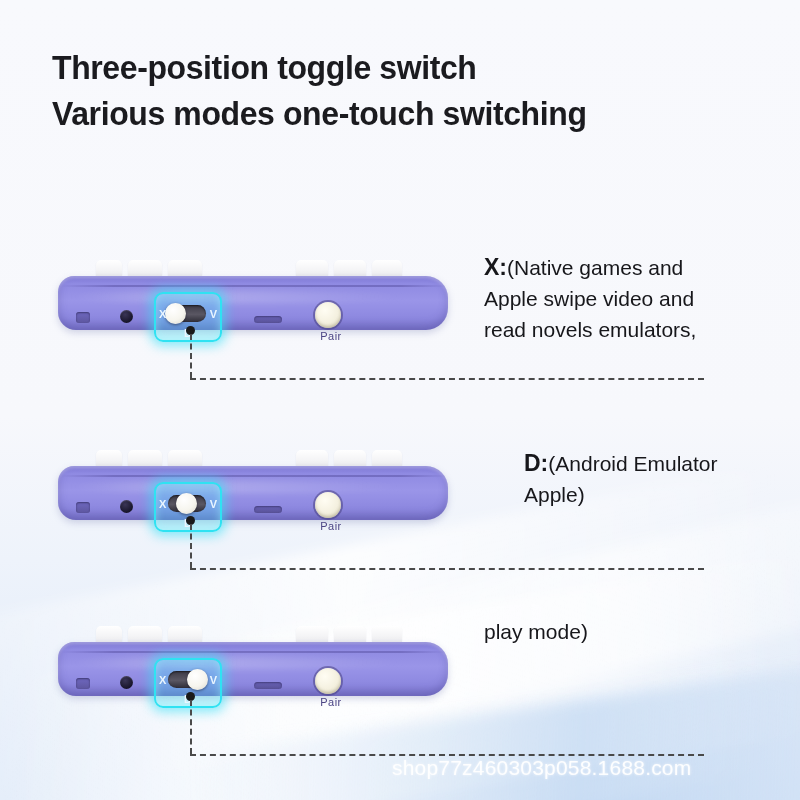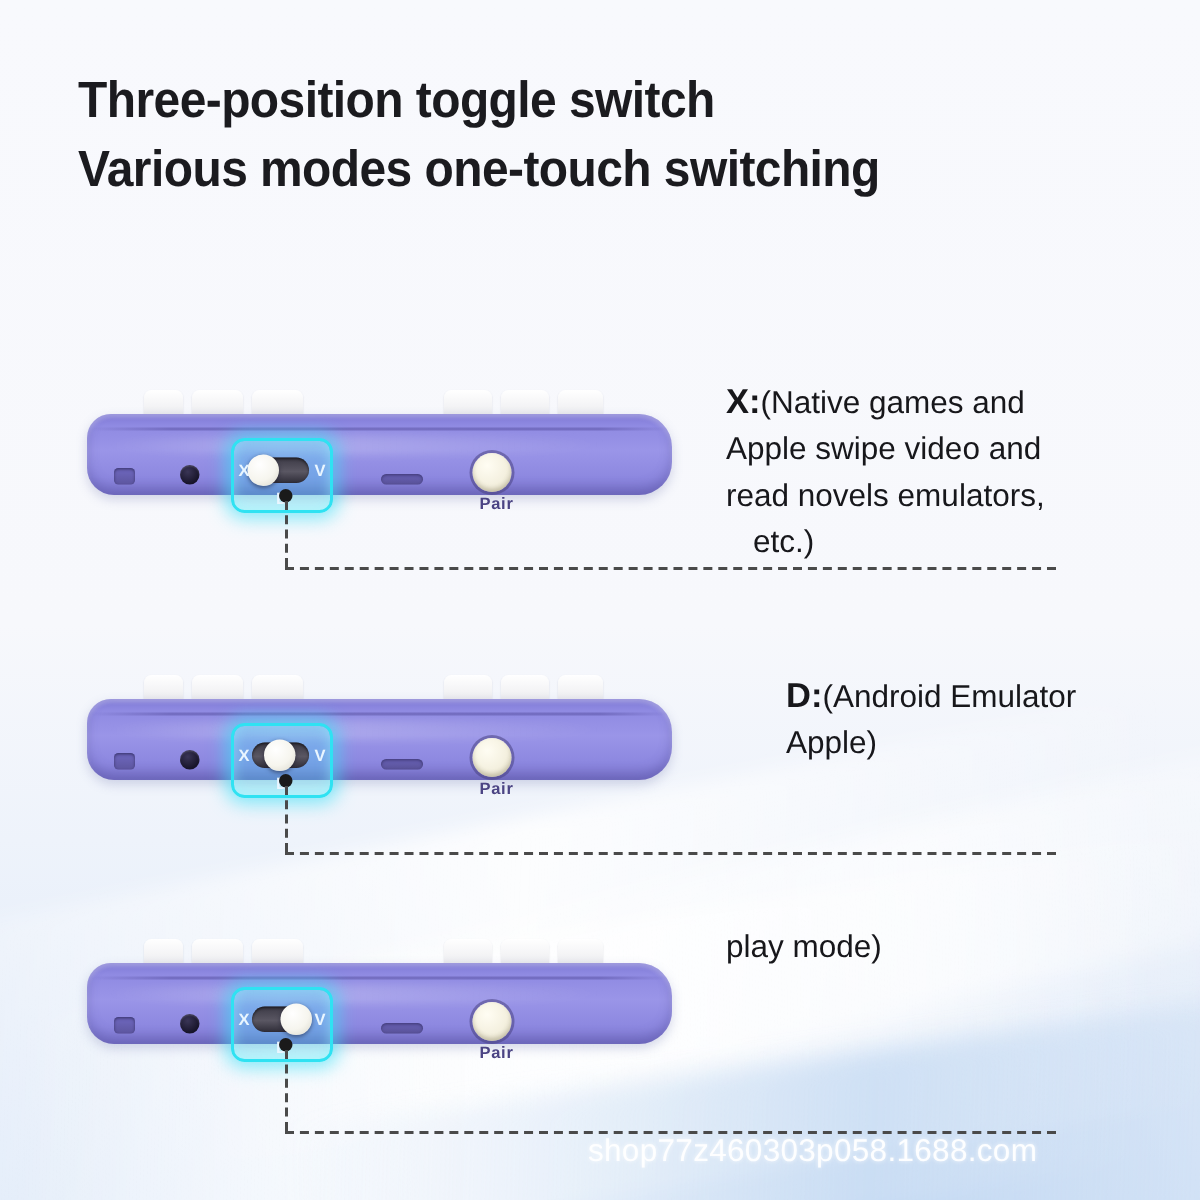--- a/index.html
+++ b/index.html
@@ -74,21 +74,21 @@
   .port{position:absolute;left:18px;top:36px;width:14px;height:11px;border-radius:3px;
         background:linear-gradient(180deg,#6f68c0 0%,#5d569f 100%);
         box-shadow:inset 0 1px 2px rgba(40,35,80,.7);}
   .mic{position:absolute;left:62px;top:34px;width:13px;height:13px;border-radius:50%;
        background:radial-gradient(circle at 40% 35%,#3a3556 0%,#171429 70%);
        box-shadow:inset 0 1px 1px rgba(255,255,255,.15);}
   .slot{position:absolute;left:196px;top:40px;width:28px;height:7px;border-radius:4px;
         background:linear-gradient(180deg,#6a63b8 0%,#585197 100%);
         box-shadow:inset 0 1px 2px rgba(40,35,80,.6);}
 
-  .pair-wrap{position:absolute;left:247px;top:26px;width:52px;height:44px;font-weight:bold;}
+  .pair-wrap{position:absolute;left:247px;top:26px;width:52px;height:44px;}
   .pair-btn{position:absolute;left:10px;top:0;width:26px;height:26px;border-radius:50%;
             background:radial-gradient(circle at 38% 32%,#fffdf3 0%,#f4f0df 55%,#ddd8c2 100%);
             box-shadow:0 0 0 2px rgba(72,66,130,.55),inset 0 -2px 3px rgba(150,144,112,.45);}
   .pair-label{position:absolute;left:0;top:28px;width:52px;text-align:center;
               font-size:11px;color:#4b4484;letter-spacing:.5px;
               text-shadow:0 1px 0 rgba(255,255,255,.25);}
 
   
   .sw-hl{position:absolute;left:96px;top:16px;width:64px;height:46px;
          border-radius:9px;border:2px solid #2fe2f2;
@@ -258,21 +258,20 @@
       <div class="cal-dot" style="left:186px;top:104px;"></div>
       <div class="cal-v" style="left:190px;top:112px;height:54px;"></div>
       <div class="cal-h" style="left:190px;top:166px;width:514px;"></div>
     </div>
   </div>
 
   <div class="desc d1">
     <div class="ln"><span class="key">X:</span><span>(Native games and</span></div>
     <div class="ln">Apple swipe video and</div>
     <div class="ln">read novels emulators,</div>
-    <div class="ln indent">etc.)</div>
   </div>
 
   <div class="desc d2">
     <div class="ln"><span class="key">D:</span><span>(Android Emulator</span></div>
     <div class="ln">Apple)</div>
   </div>
 
   <div class="desc d3">
     <div class="ln">play mode)</div>
   </div>

